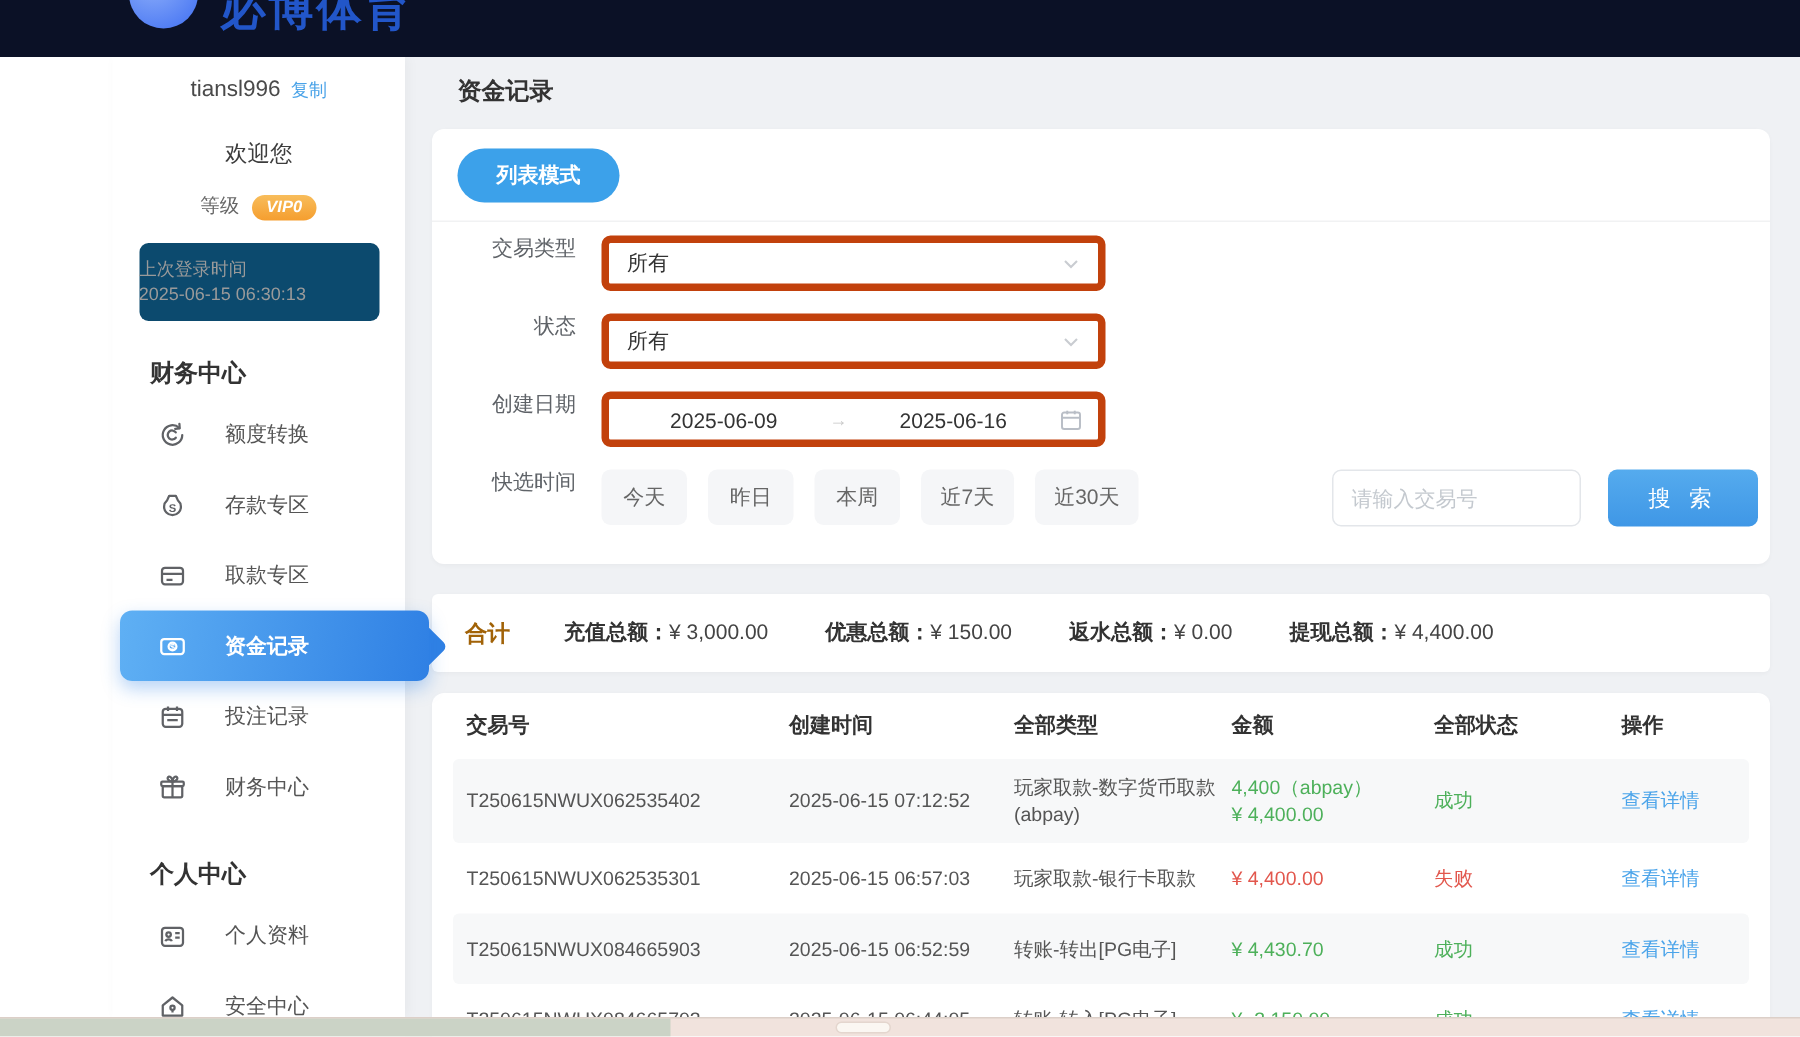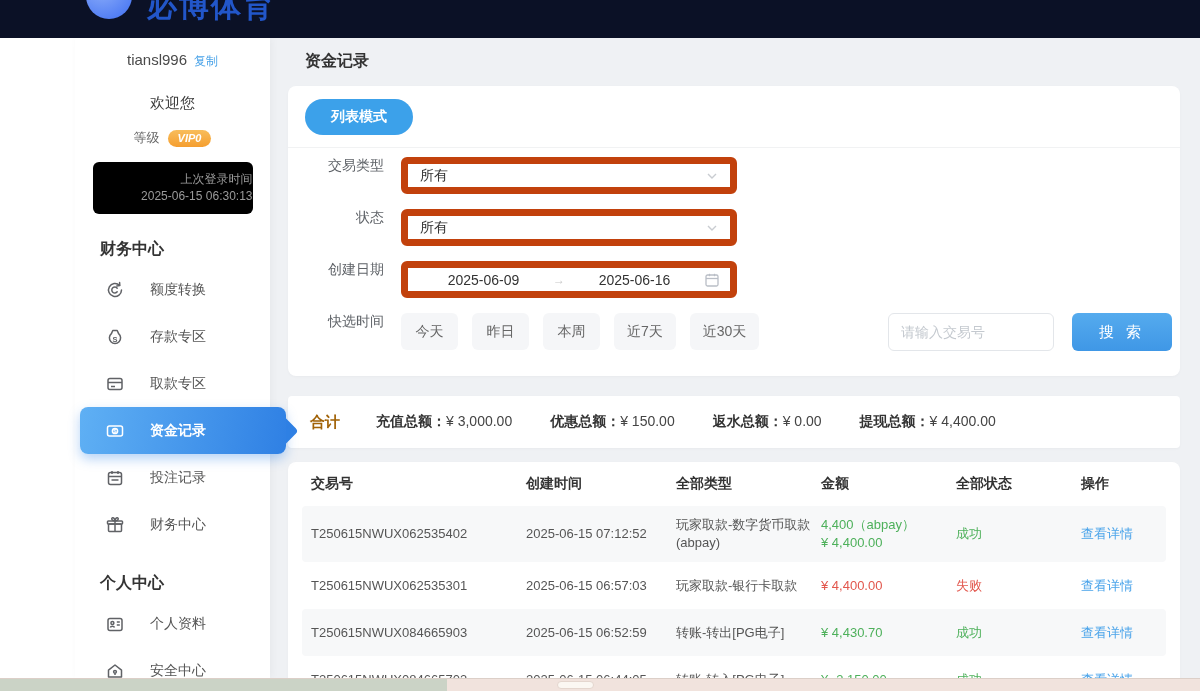--- a/index.html
+++ b/index.html
@@ -18,22 +18,22 @@
   
   .sidebar { position:absolute; left:75px; top:38px; width:195px; height:640px;
     background:#fff; box-shadow:2px 0 8px rgba(0,0,0,.04); z-index:10; }
   .user-row { text-align:center; padding-top:13px; font-size:15px; color:#4a4a4a; }
   .copy-link { font-size:12px; color:#4aa3e8; margin-left:7px; cursor:pointer; }
   .welcome { text-align:center; margin-top:24px; font-size:15px; color:#3d3d3d; }
   .level-row { text-align:center; margin-top:16px; font-size:13px; color:#666; }
   .vip-badge { display:inline-block; margin-left:8px; padding:2px 10px 3px;
     background:linear-gradient(180deg,#f8bd5b,#f59e2f); color:#fff; font-size:11px;
     font-weight:700; font-style:italic; border-radius:999px; }
-  .login-box { width:160px; margin:15px auto 0; background:#000000; border-radius:6px;
-    padding:9px 0; text-align:right; font-size:12px; color:#9a9a9a; line-height:17px; }
+  .login-box { width:160px; margin:15px auto 0; background:#0c4a6e; border-radius:6px;
+    padding:9px 0; text-align:left; font-size:12px; color:#9a9a9a; line-height:17px; }
   .side-section { margin:25px 0 6px 25px; font-size:16px; font-weight:700; color:#333; }
   .menu-item { position:relative; height:47px; display:flex; align-items:center;
     padding-left:30px; cursor:pointer; color:#555; }
   .menu-item .mi-icon { width:20px; height:20px; margin-right:25px; color:#606266;
     flex:0 0 20px; }
   .menu-item .mi-label { font-size:14px; color:#555; }
   .menu-item.active { margin-left:5px; width:206px; padding-left:25px;
     background:linear-gradient(100deg,#5fb0f4 0%, #2f80e4 100%);
     border-radius:8px; box-shadow:0 5px 12px rgba(47,128,228,.35); }
   .menu-item.active::after { content:''; position:absolute; right:-8px; top:50%;
@@ -53,21 +53,21 @@
   .tabs-row { height:62px; display:flex; align-items:center; padding-left:17px;
     border-bottom:1px solid #f1f2f3; }
   .tab-group { display:flex; background:#f4f5f7; border-radius:999px; }
   .tab { padding:9px 24px; font-size:14px; color:#9aa0a6; border-radius:999px;
     cursor:pointer; white-space:nowrap; }
   .tab.active { background:#3ca1ea; color:#fff; font-weight:700; padding:9px 26px; }
   .filters-body { padding-top:9px; }
   .filter-row { height:52px; display:flex; align-items:flex-start; }
   .f-label { width:96px; text-align:right; margin-right:17px; font-size:14px;
     color:#5f6368; flex:0 0 96px; }
-  .select-box, .date-box { width:336px; height:37px; border:7px solid #c2410c;
+  .select-box, .date-box { width:336px; height:37px; border:5px solid #c2410c;
     border-radius:6px; display:flex; align-items:center; background:#fff;
     cursor:pointer; }
   .select-box { justify-content:space-between; padding:0 12px; }
   .sel-value { font-size:14px; color:#333; }
   .chev { width:12px; height:12px; color:#c9ccd1; }
   .date-box { padding:0 10px; }
   .date-part { flex:1; text-align:center; font-size:14px; color:#333; }
   .date-arrow { color:#c8c8c8; font-size:12px; padding:0 4px; }
   .cal-icon { width:16px; height:16px; color:#b9bec6; margin-left:4px; }
   .quick-btns { display:flex; gap:14px; }

